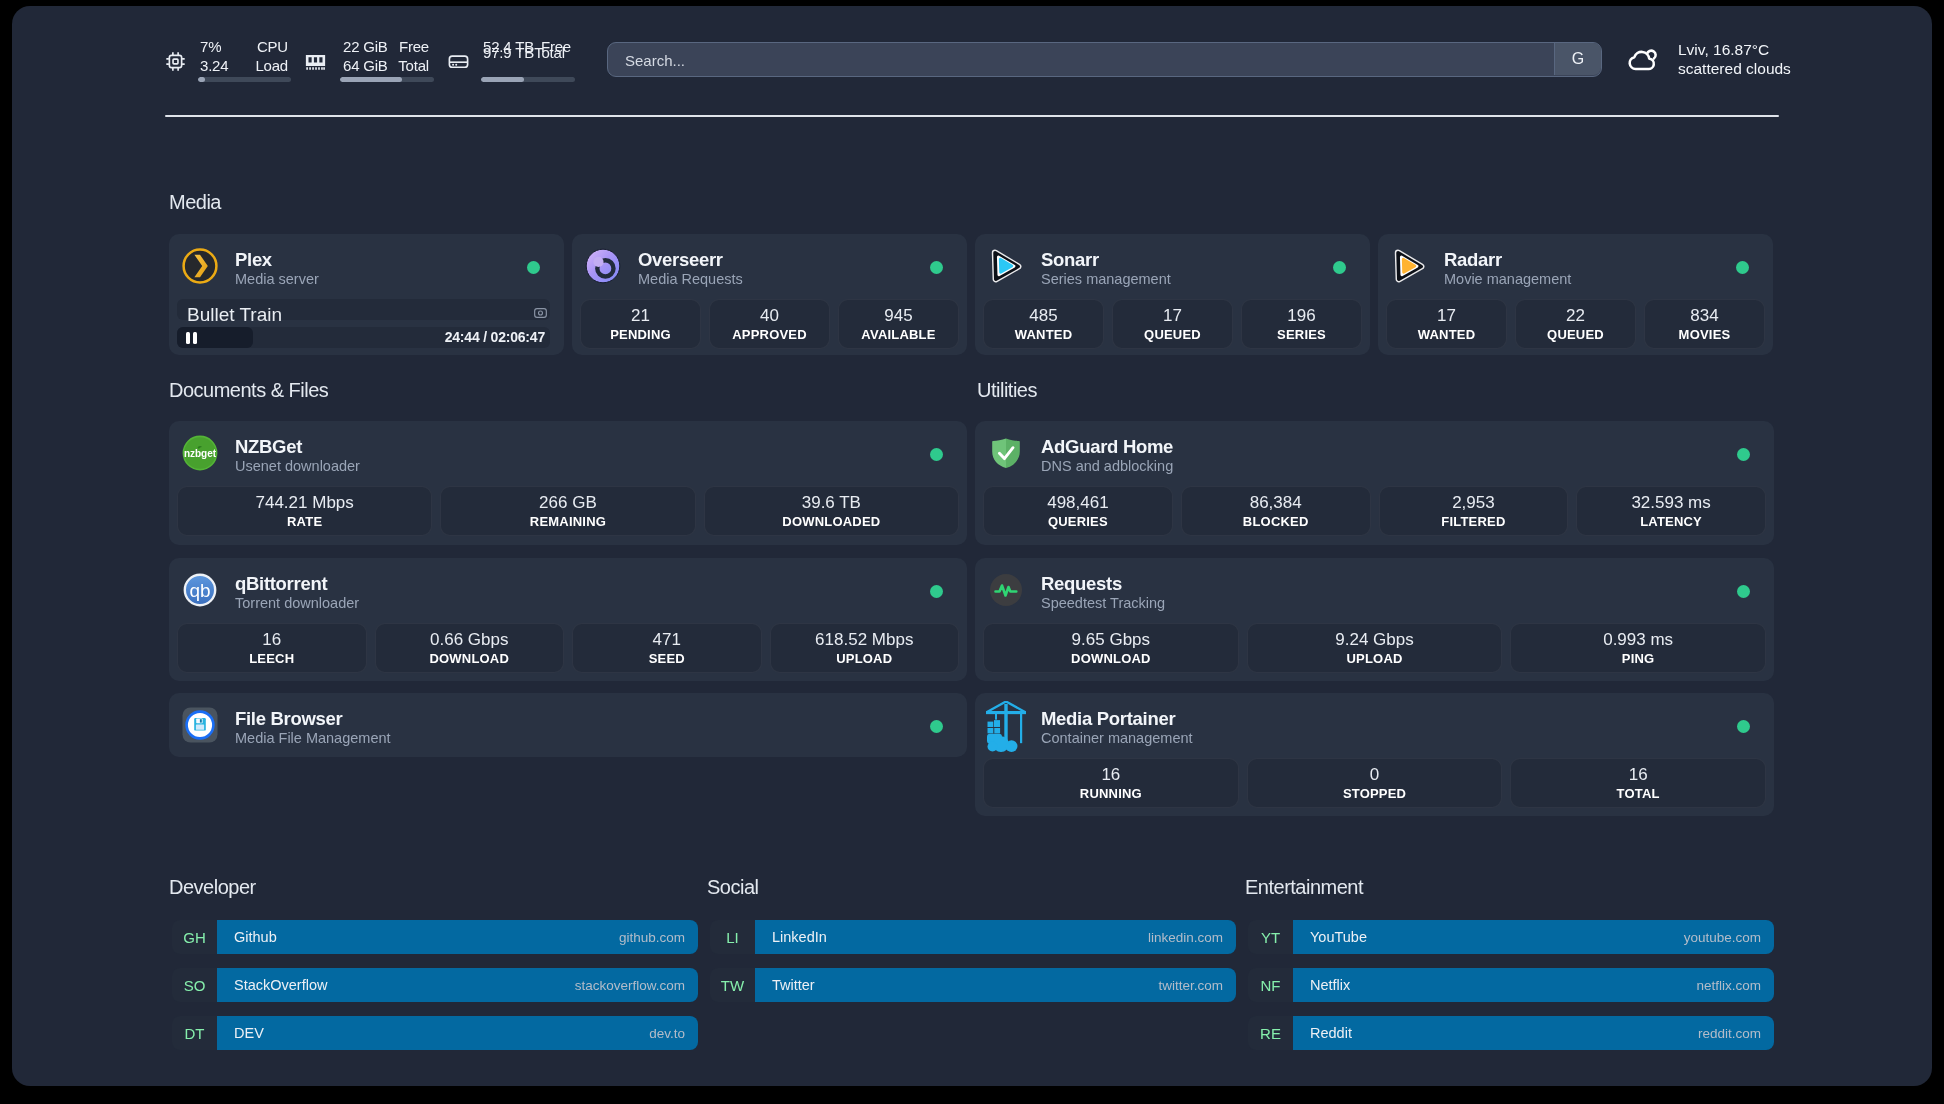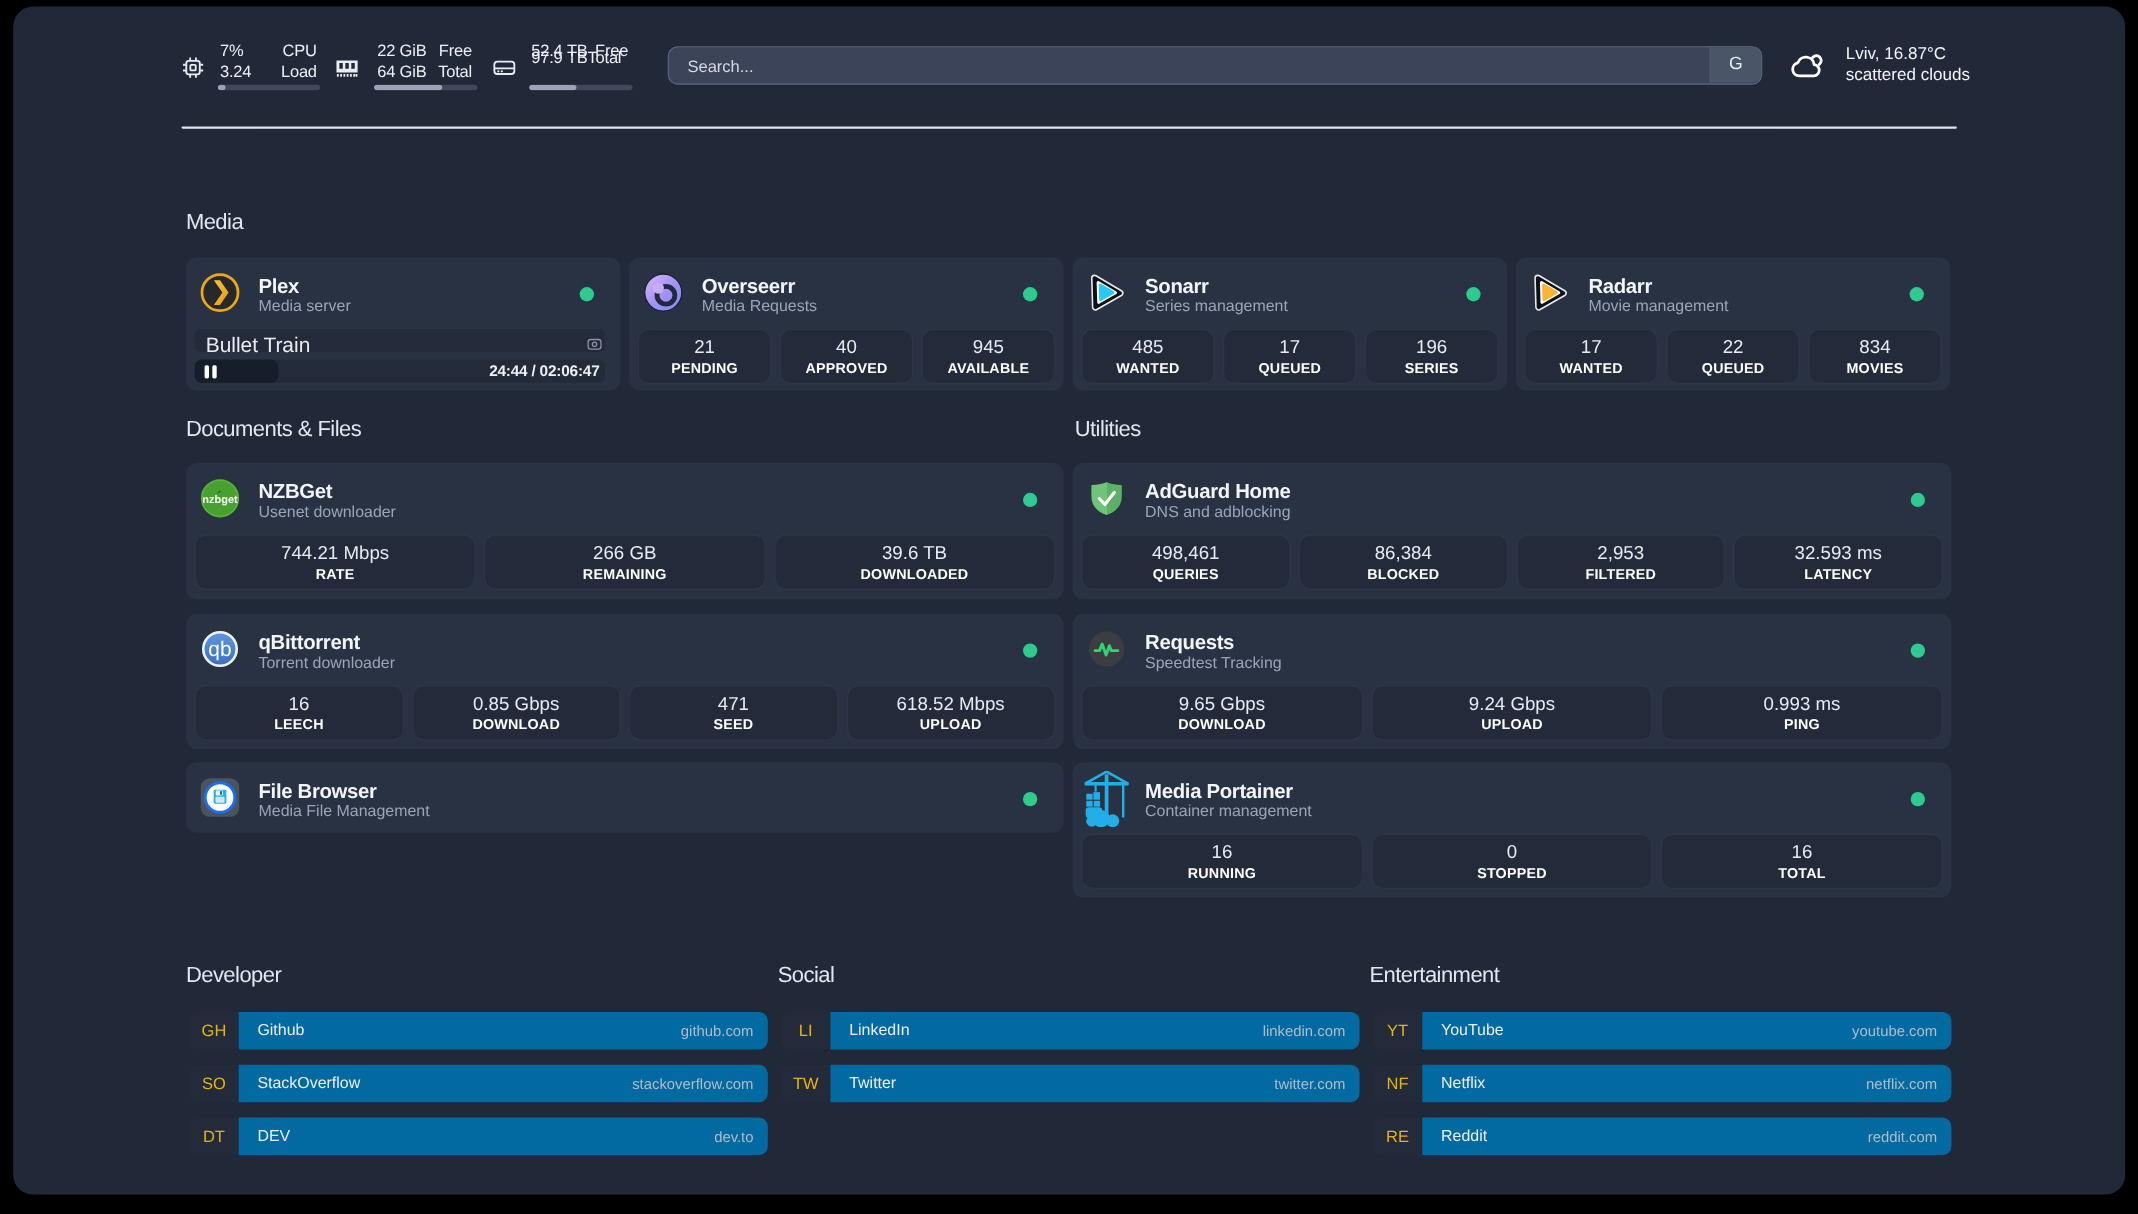--- a/index.html
+++ b/index.html
@@ -7,21 +7,21 @@
 .abs{position:absolute}
 .card{position:absolute;background:#293242;border-radius:10px}
 .title{position:absolute;font-size:18.5px;font-weight:700;color:#f2f5f9;white-space:nowrap;letter-spacing:-0.3px}
 .subtitle{position:absolute;font-size:14.5px;color:#9aa5b7;white-space:nowrap}
 .dot{position:absolute;width:13px;height:13px;border-radius:50%;background:#2fca8d}
 .stat{position:absolute;background:#232b3a;border:1px solid rgba(255,255,255,0.05);border-radius:10px;display:flex;flex-direction:column;align-items:center;justify-content:center;gap:2px}
 .sv{font-size:17px;color:#e8ecf2;line-height:19px}
 .sl{font-size:13px;font-weight:700;color:#fff;line-height:15px;letter-spacing:0.2px}
 .sechead{position:absolute;font-size:20px;color:#e3e8ef;font-weight:400;white-space:nowrap;letter-spacing:-0.5px}
 .bm{position:absolute;height:34px}
-.bmab{position:absolute;left:0;top:0;width:45px;height:34px;background:#232b3a;border-radius:8px 0 0 8px;display:flex;align-items:center;justify-content:center;font-size:15px;color:#eab308}
+.bmab{position:absolute;left:0;top:0;width:45px;height:34px;background:#232b3a;border-radius:8px 0 0 8px;display:flex;align-items:center;justify-content:center;font-size:15px;color:#86efac}
 .bmname{position:absolute;left:45px;top:0;right:0;height:34px;background:#0369a1;border-radius:0 8px 8px 0;display:flex;align-items:center;justify-content:space-between;padding:0 13px 0 17px}
 .bmn{font-size:14.5px;color:#edf0f5}
 .bmu{font-size:13.5px;color:#b3bcc9}
 .rline{position:absolute;font-size:15px;color:#eef1f6;line-height:17.5px;white-space:nowrap;letter-spacing:-0.2px}
 .bar{position:absolute;height:5px;border-radius:2.5px;background:#3f4959;overflow:hidden}
 .bar>i{display:block;height:100%;background:#9aa4b6;border-radius:2.5px}
 .mrow{position:absolute;background:#232b3a;border-radius:6px}
 </style></head><body>
 <div class="panel"></div>
 <svg class="abs" style="left:165px;top:51px" width="21" height="21" viewBox="0 0 24 24" fill="none">
@@ -262,21 +262,21 @@
     <text x="18" y="24.5" text-anchor="middle" font-family="Liberation Sans" font-size="19" fill="#fff">qb</text>
   </svg>
 <div class="title" style="left:235px;top:573px">qBittorrent</div>
 <div class="subtitle" style="left:235px;top:595px">Torrent downloader</div>
 <div class="dot" style="left:930px;top:585px"></div>
 <div class="stat" style="left:177.0px;top:623px;width:189.5px;height:50px">
     <div class="sv">16</div>
     <div class="sl">LEECH</div>
   </div>
 <div class="stat" style="left:374.5px;top:623px;width:189.5px;height:50px">
-    <div class="sv">0.85 Gbps</div>
+    <div class="sv">0.66 Gbps</div>
     <div class="sl">DOWNLOAD</div>
   </div>
 <div class="stat" style="left:572.0px;top:623px;width:189.5px;height:50px">
     <div class="sv">471</div>
     <div class="sl">SEED</div>
   </div>
 <div class="stat" style="left:769.5px;top:623px;width:189.5px;height:50px">
     <div class="sv">618.52 Mbps</div>
     <div class="sl">UPLOAD</div>
   </div>

